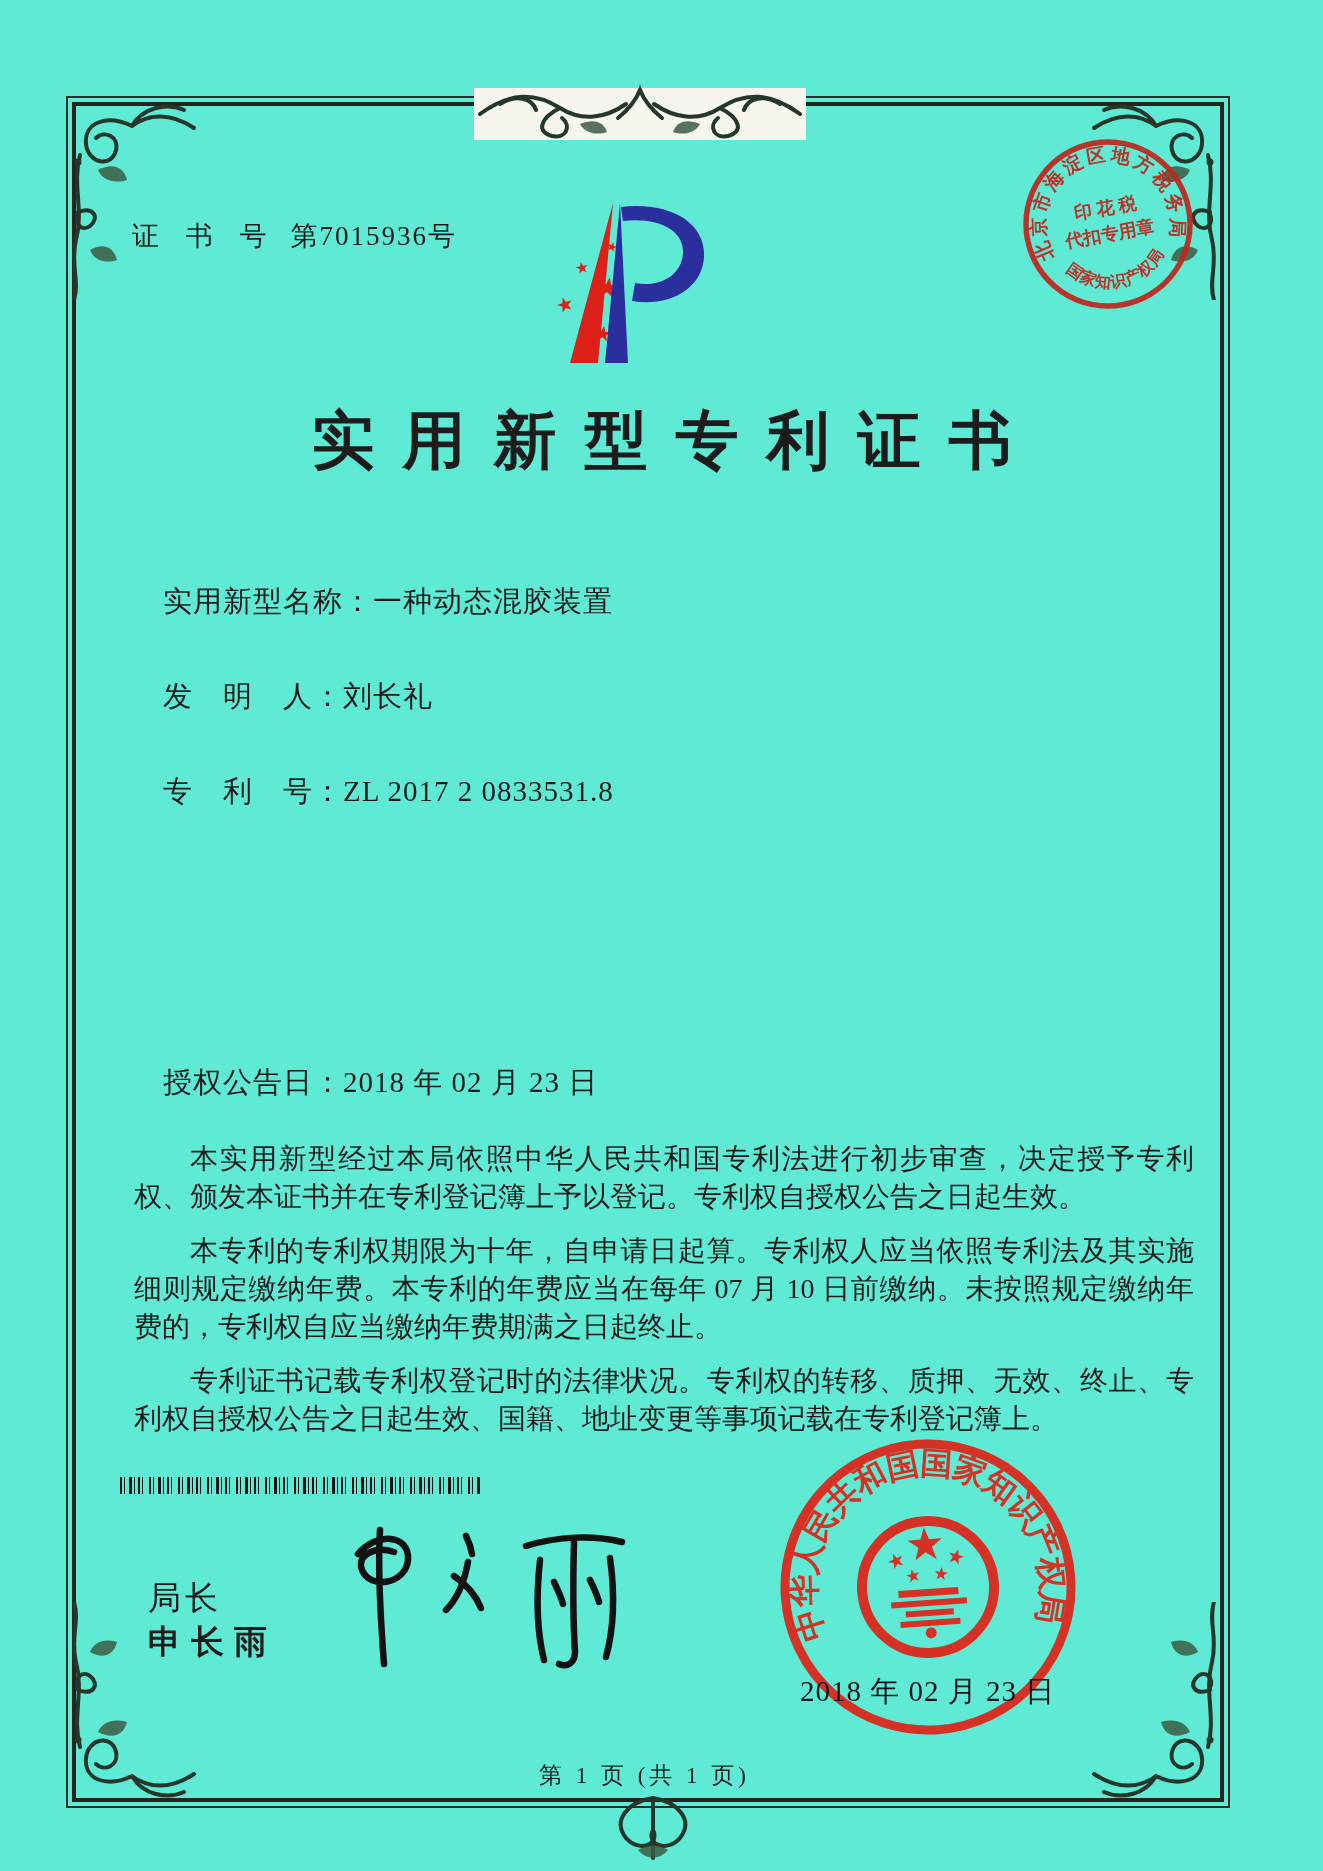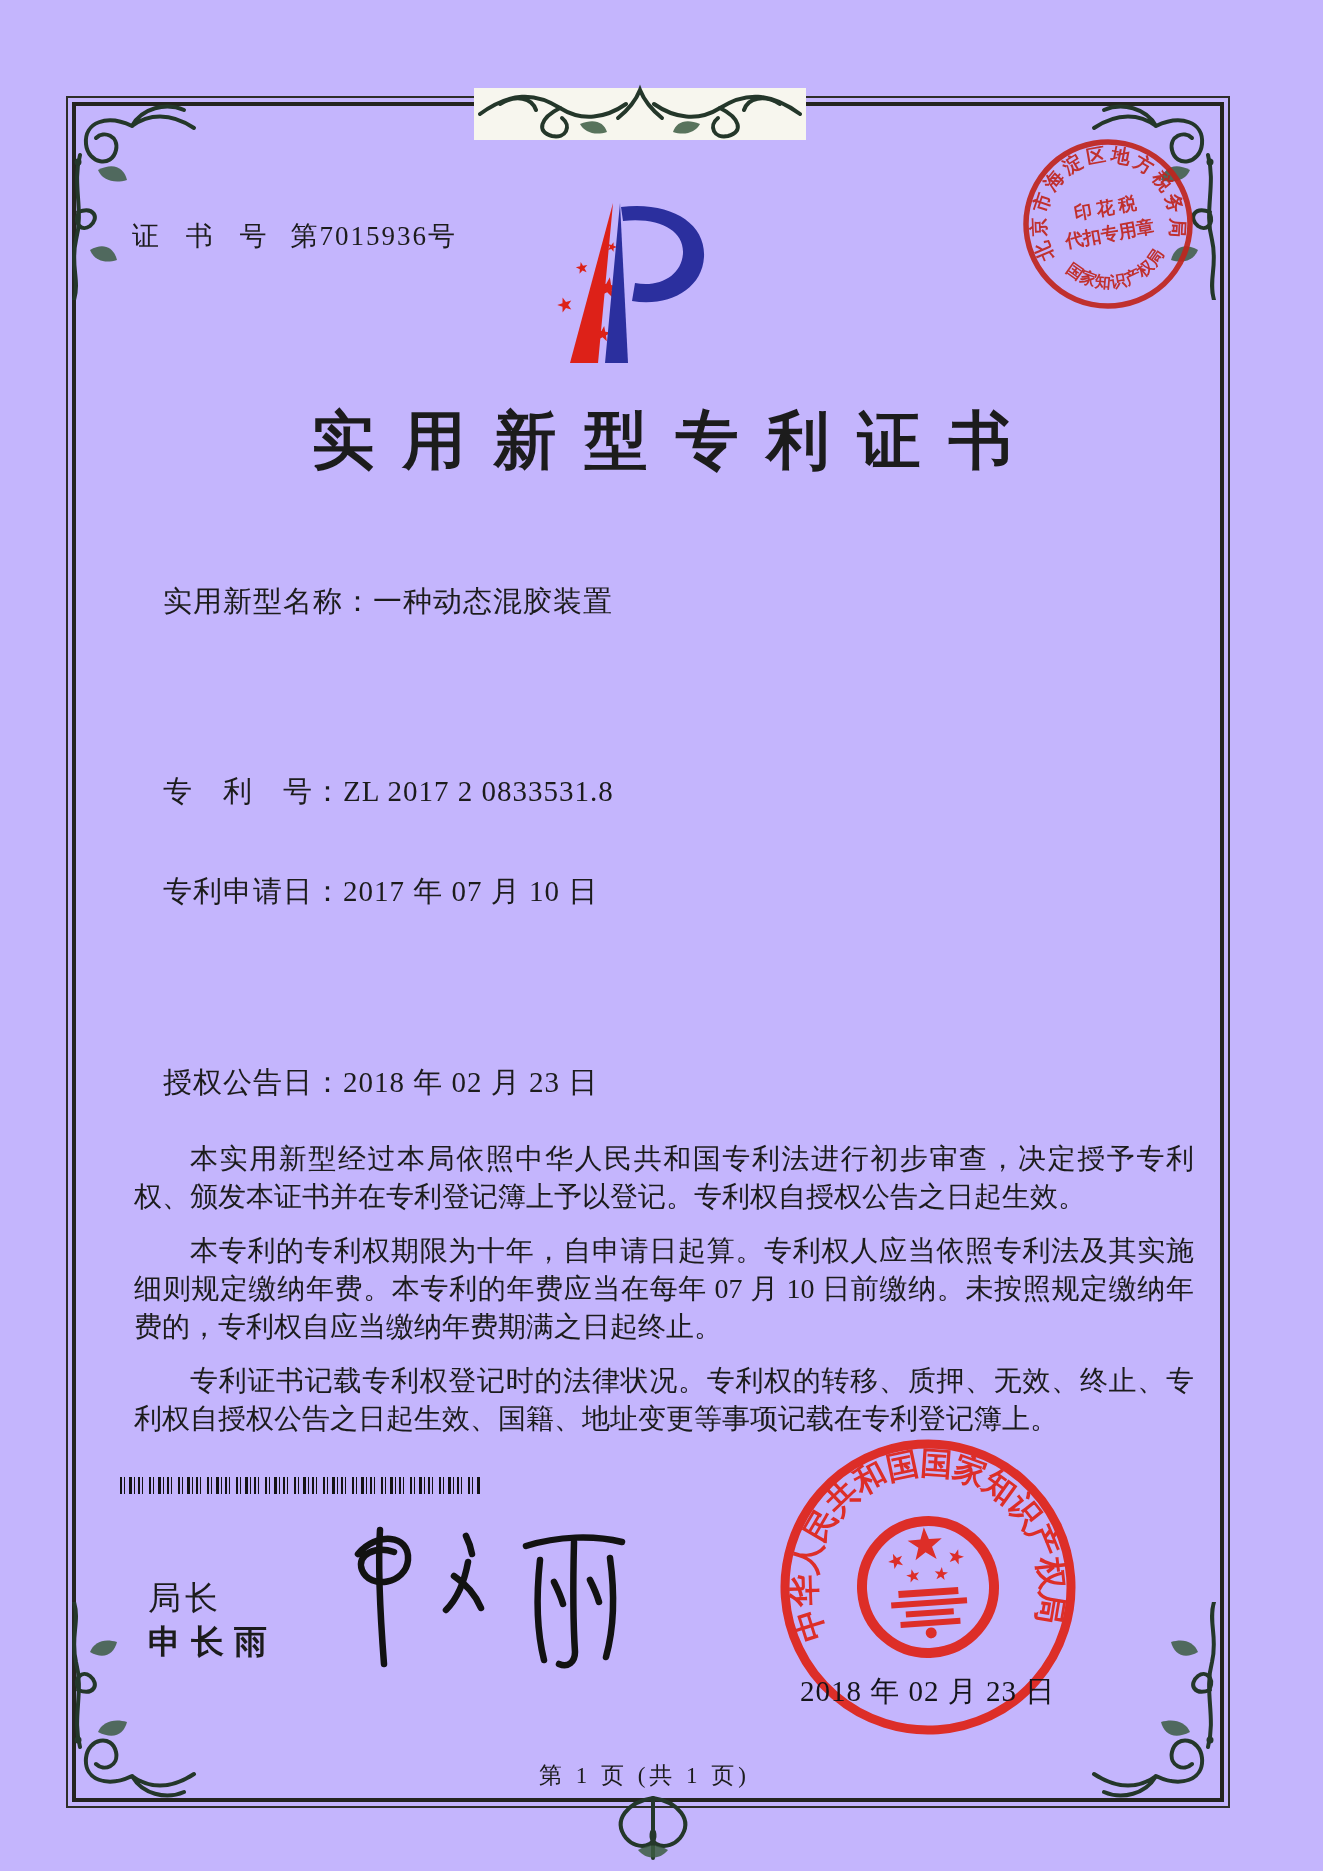--- a/index.html
+++ b/index.html
@@ -1,18 +1,18 @@
 <!DOCTYPE html>
 <html><head>
 <meta charset="utf-8">
 <style>
   html,body{margin:0;padding:0;background:#d8d8d4;}
   .page{
     position:relative;width:1323px;height:1871px;margin:0 auto;
-    background:#c4b5fd;overflow:hidden;
+    background:#5eead4;overflow:hidden;
     font-family:"Liberation Serif","DejaVu Serif",serif;color:#1c1c1c;
   }
   .frame-outer{position:absolute;left:66px;top:96px;width:1160px;height:1708px;border:2px solid #2e2e29;}
   .frame-inner{position:absolute;left:4px;top:4px;right:4px;bottom:4px;border:4px solid #24241f;}
   .cert-no{position:absolute;left:132px;top:218px;font-size:27px;letter-spacing:2px;white-space:nowrap;}
   .cert-no .lbl{letter-spacing:10px;margin-right:14px;}
   .title{position:absolute;left:0;top:398px;width:1323px;text-align:center;
     font-size:63px;font-weight:700;letter-spacing:28px;text-indent:28px;white-space:nowrap;}
   .field{position:absolute;left:130px;font-size:29px;white-space:nowrap;letter-spacing:1px;margin-left:33px;}
   .f0{top:582px}.f1{top:677px}.f2{top:772px}.f3{top:872px}.f4{top:967px}.f5{top:1063px}
@@ -153,25 +153,25 @@
     <text font-size="16" font-weight="700" fill="#c0251d" font-family="Liberation Serif, DejaVu Serif, serif">
       <textPath href="#taxBottomArc" startOffset="50%" text-anchor="middle" textLength="115">国家知识产权局</textPath>
     </text>
   </svg>
 
   <div class="title">实用新型专利证书</div>
 
   <div class="field f0">
     <span>实用新型名称：</span><span>一种动态混胶装置</span>
   </div>
+  <div class="field f1">
+    <span>发　明　人：</span><span>刘长礼</span>
+  </div>
   <div class="field f2">
     <span>专　利　号：</span><span>ZL 2017 2 0833531.8</span>
-  </div>
-  <div class="field f3">
-    <span>专利申请日：</span><span>2017 年 07 月 10 日</span>
   </div>
   <div class="field f5">
     <span>授权公告日：</span><span>2018 年 02 月 23 日</span>
   </div>
 
   <div class="body-text">
     <p>本实用新型经过本局依照中华人民共和国专利法进行初步审查，决定授予专利权、颁发本证书并在专利登记簿上予以登记。专利权自授权公告之日起生效。</p>
     <p>本专利的专利权期限为十年，自申请日起算。专利权人应当依照专利法及其实施细则规定缴纳年费。本专利的年费应当在每年 07 月 10 日前缴纳。未按照规定缴纳年费的，专利权自应当缴纳年费期满之日起终止。</p>
     <p>专利证书记载专利权登记时的法律状况。专利权的转移、质押、无效、终止、专利权自授权公告之日起生效、国籍、地址变更等事项记载在专利登记簿上。</p>
   </div>

